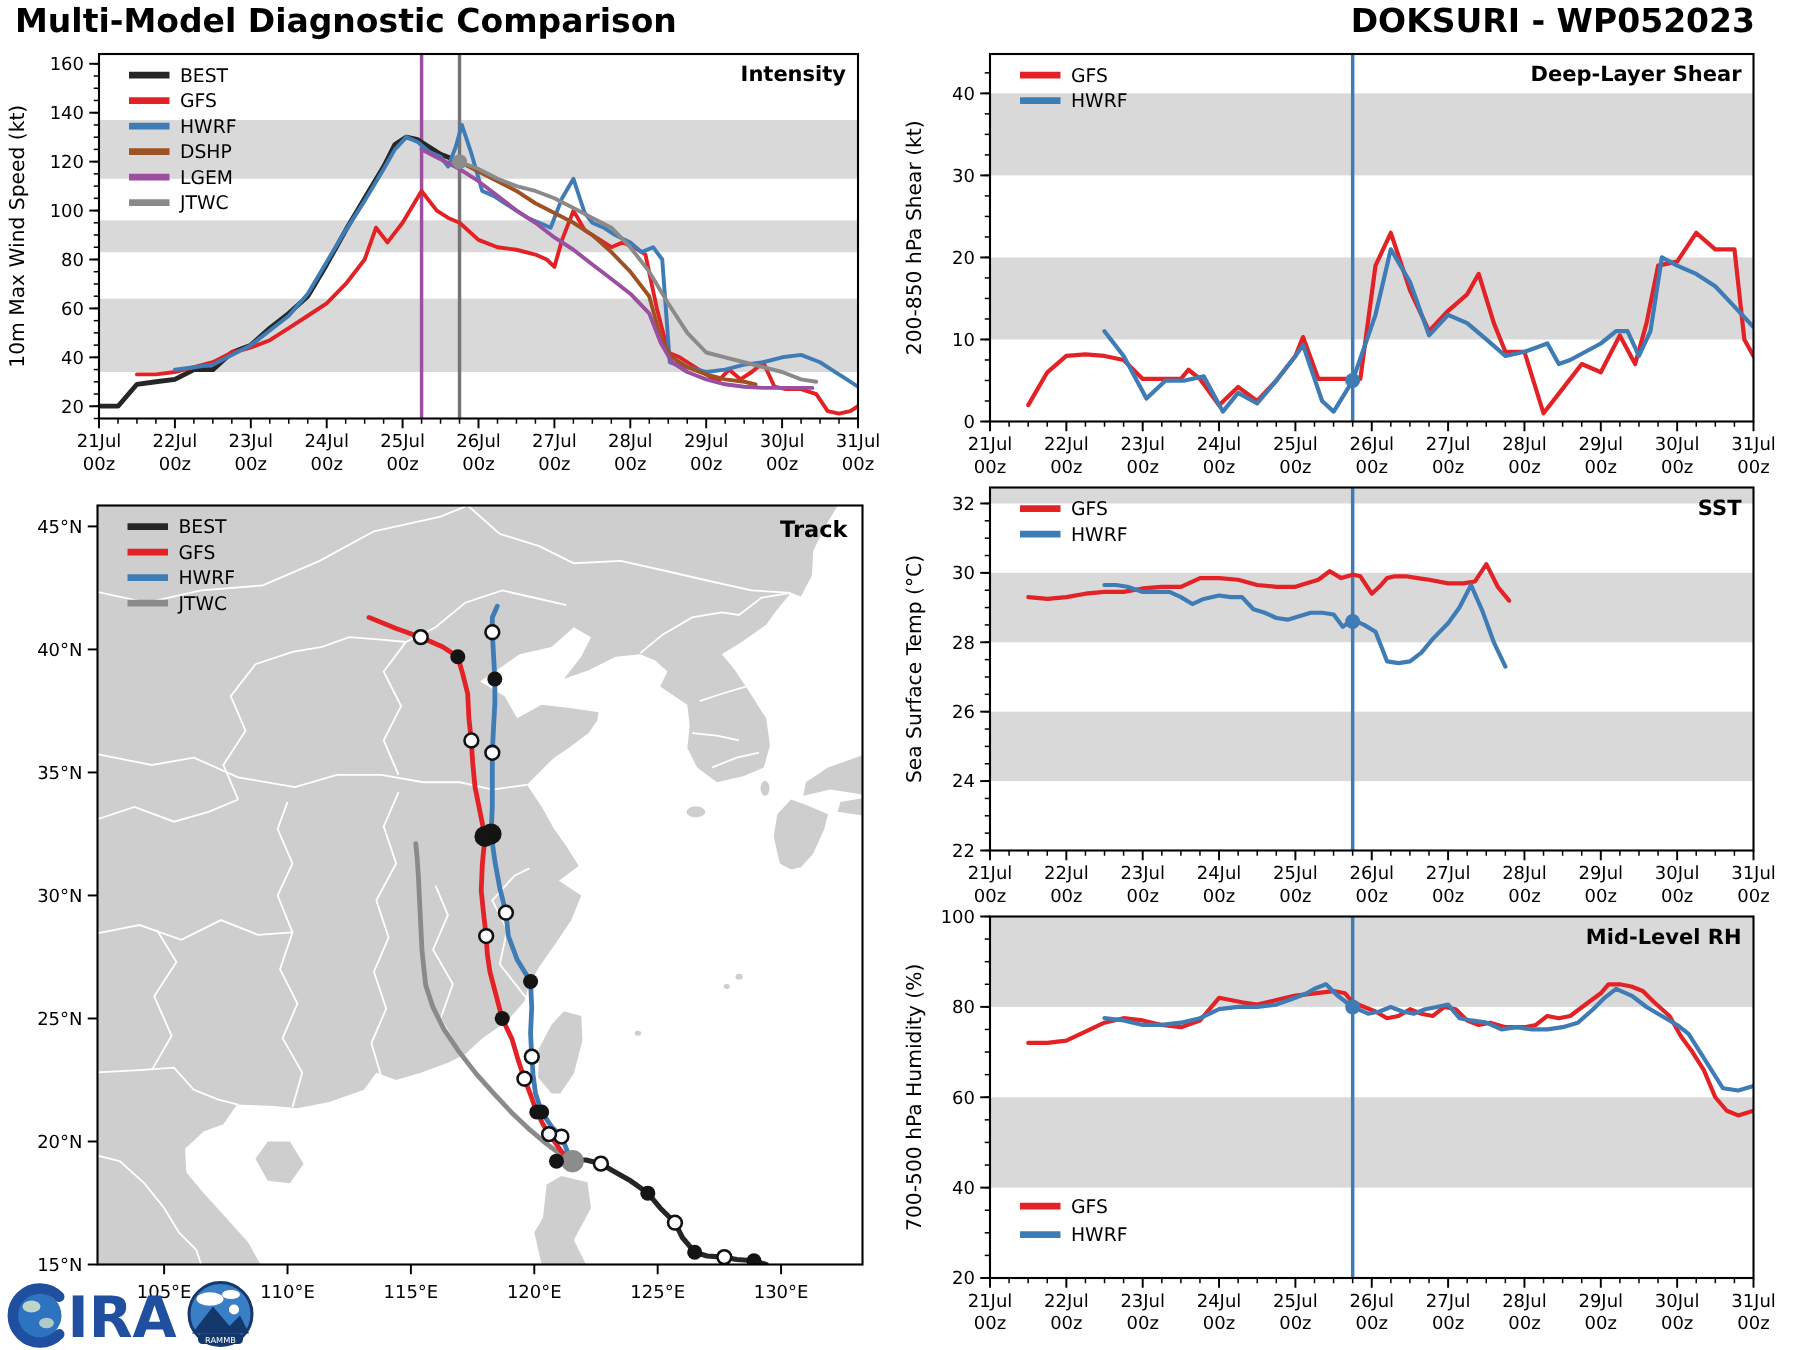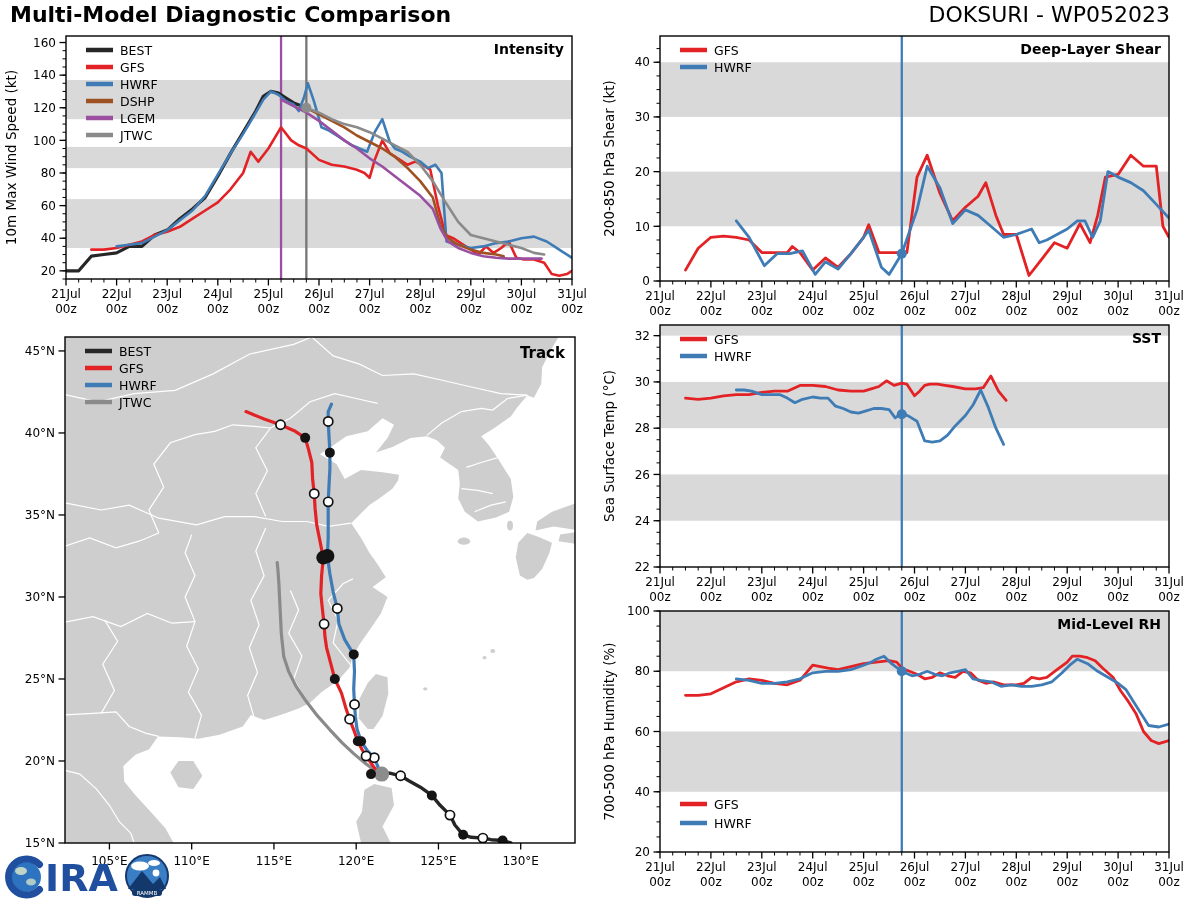--- a/index.html
+++ b/index.html
@@ -1,18 +1,18 @@
 <!DOCTYPE html>
 <html><head>
 <meta charset="utf-8">
 <style>
   html,body{margin:0;padding:0;background:#fff;font-family:"DejaVu Sans",sans-serif;}
   .stage{position:relative;width:1200px;height:900px;background:#fff;overflow:hidden;}
   .title-left{position:absolute;left:10px;top:2px;font-size:22px;font-weight:bold;color:#000;}
-  .title-right{position:absolute;right:30px;top:2px;font-size:22px;font-weight:normal;color:#000;}
+  .title-right{position:absolute;right:30px;top:2px;font-size:22px;font-weight:bold;color:#000;}
   svg.panel{position:absolute;}
   .logo{position:absolute;left:4px;top:851px;}
 </style>
 </head>
 <body>
 
 <div class="stage">
   <div class="title-left">Multi-Model Diagnostic Comparison</div>
   <div class="title-right">DOKSURI - WP052023</div>
 

